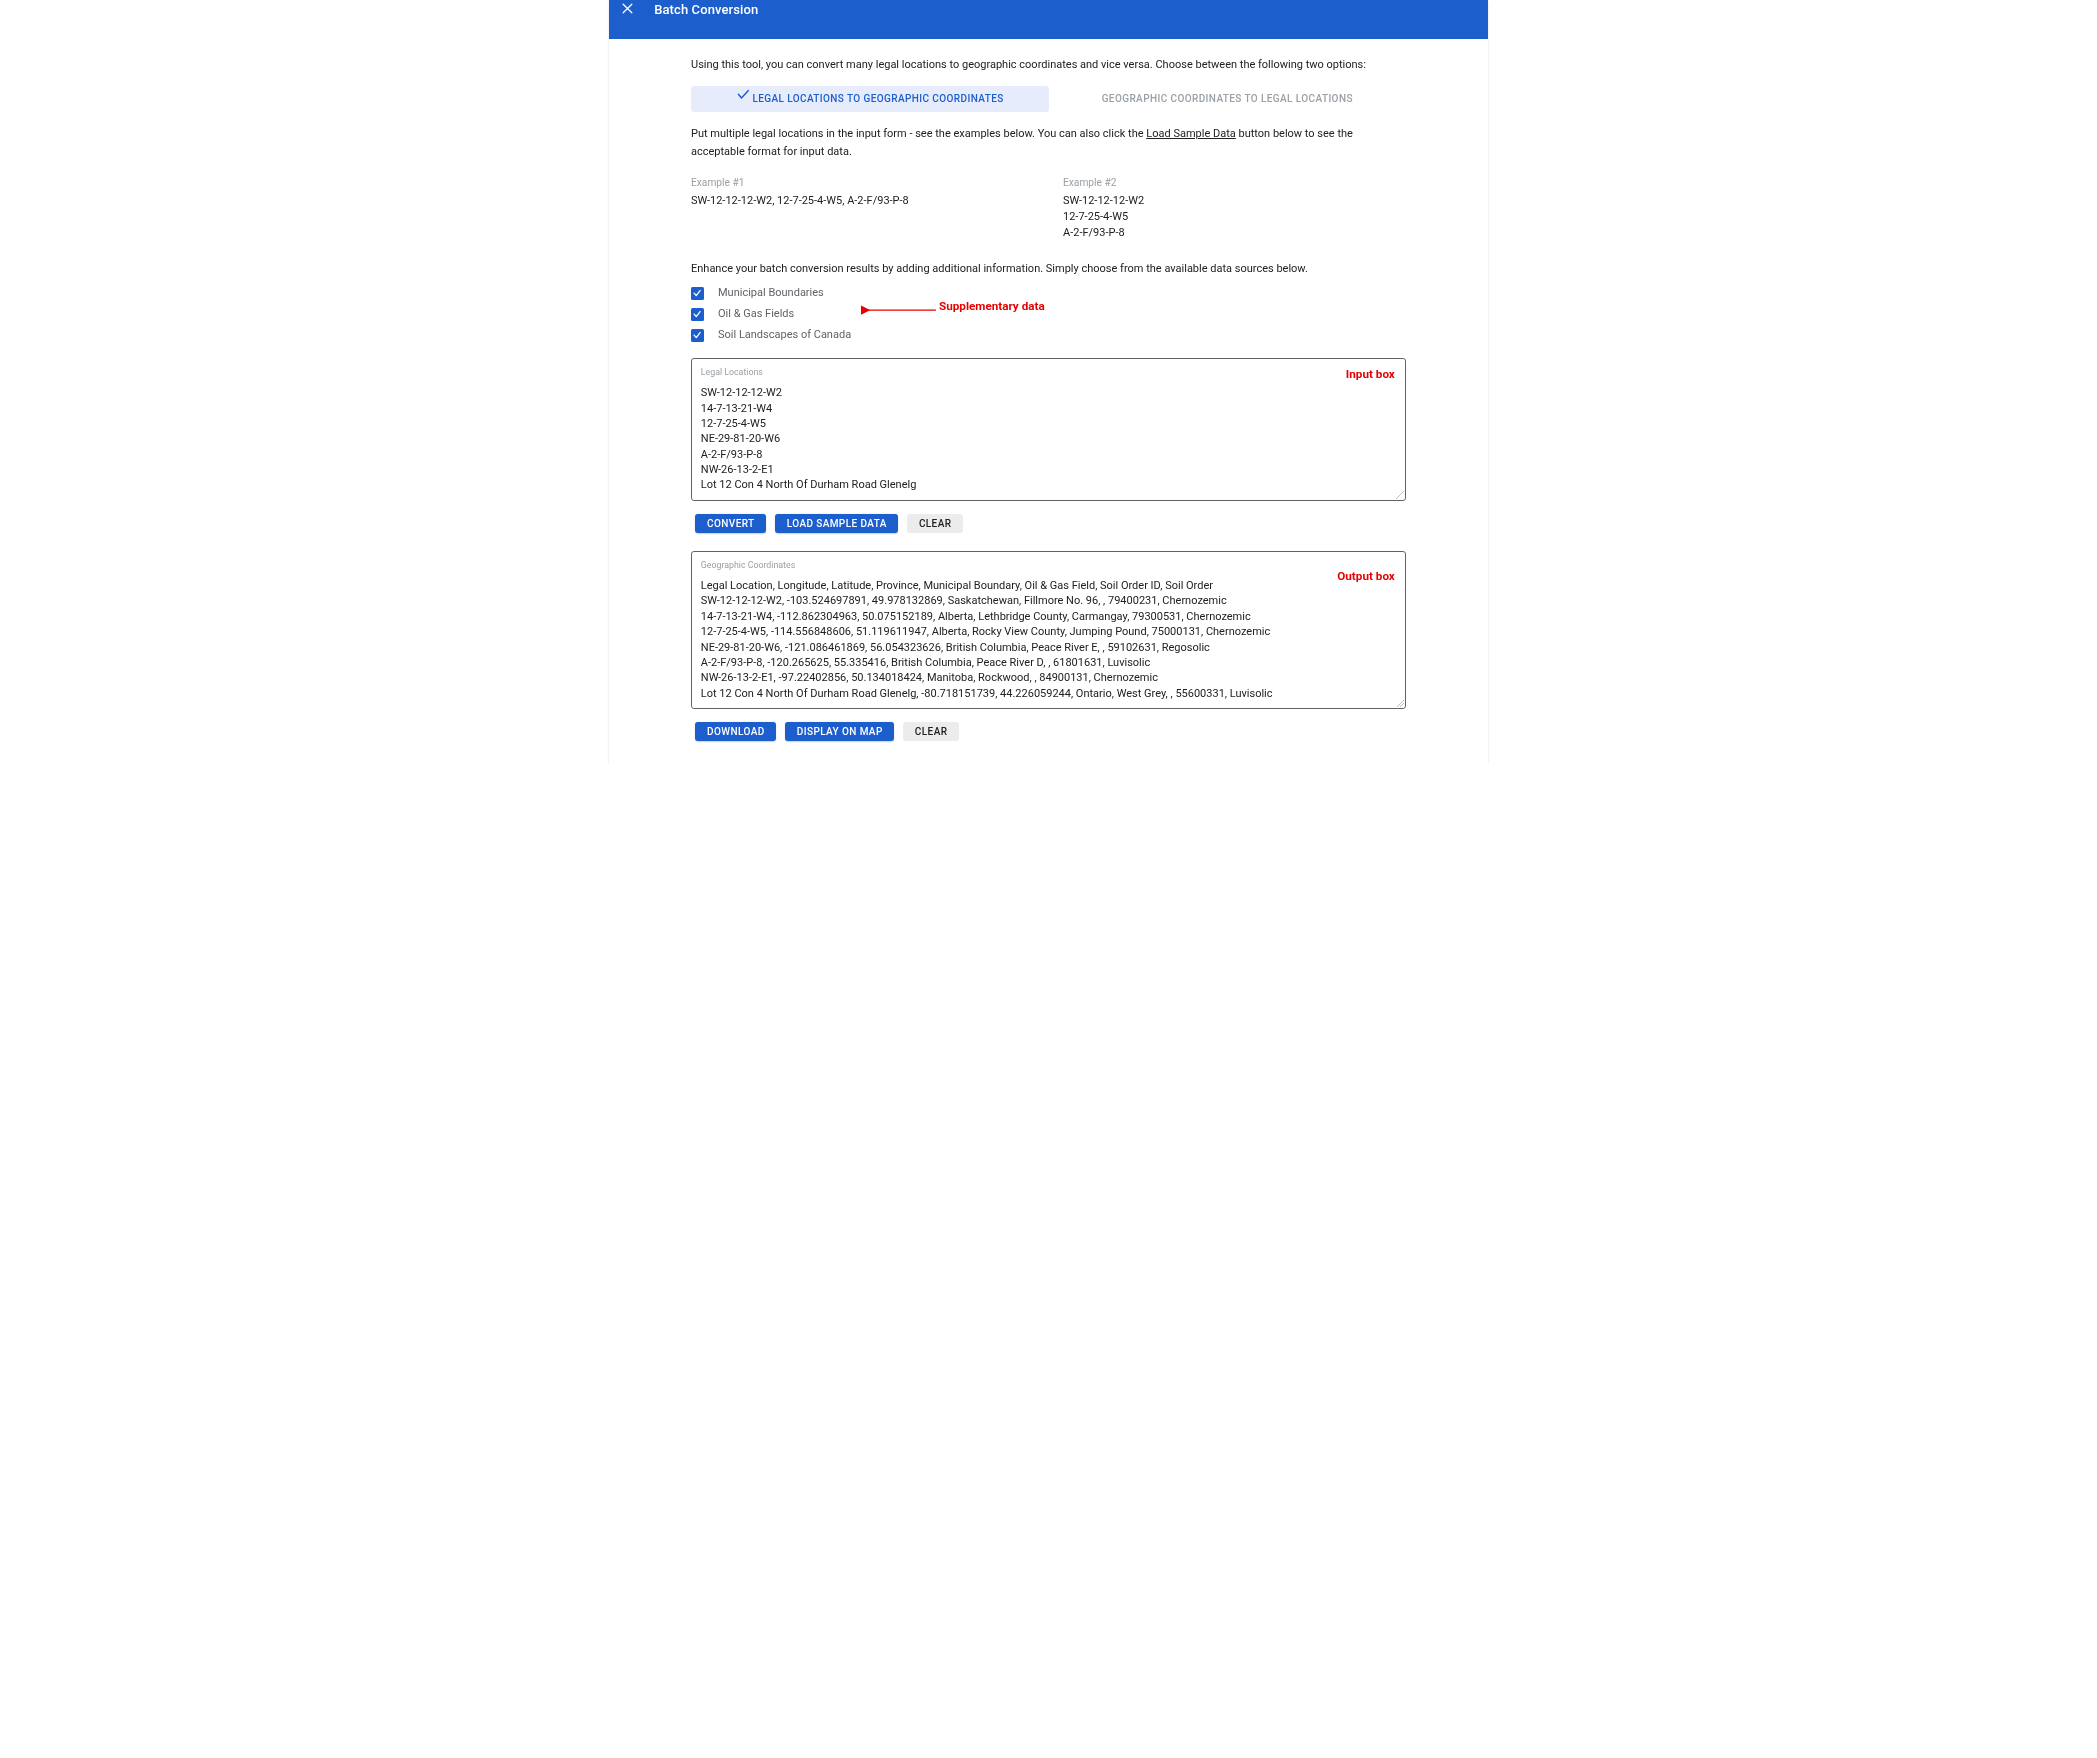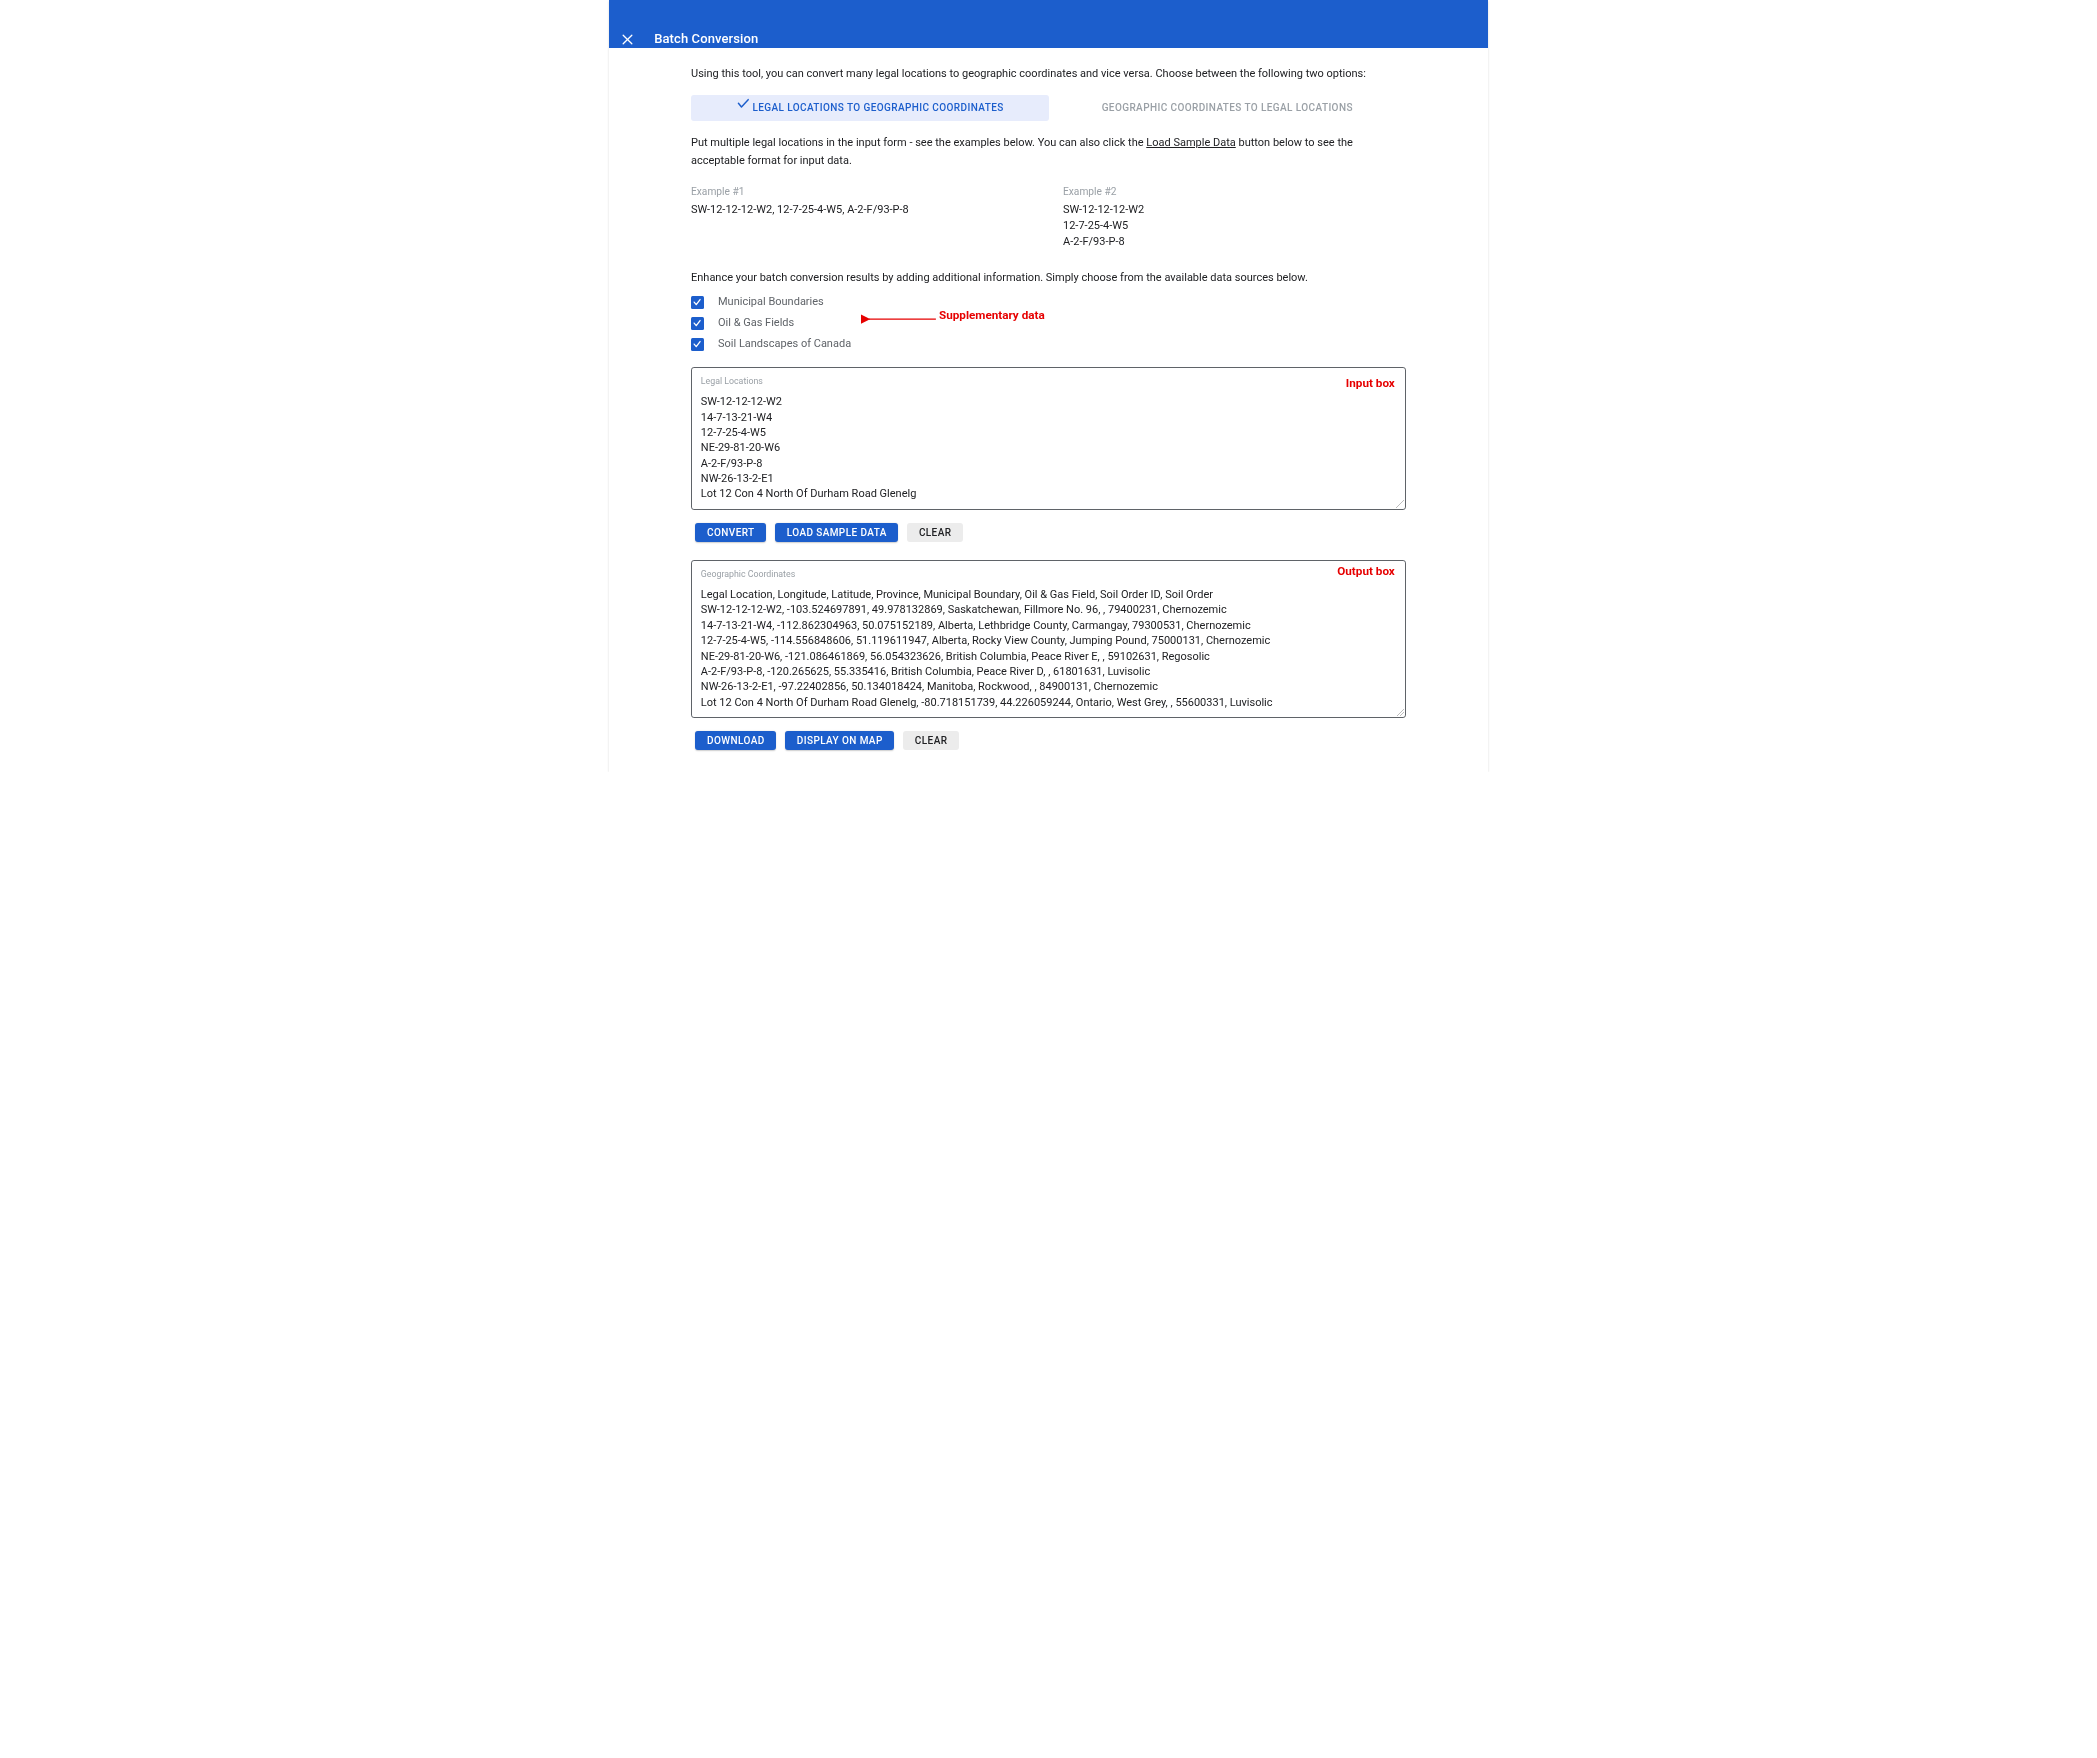--- a/index.html
+++ b/index.html
@@ -13,23 +13,23 @@
   }
   .page {
     width: 879px;
     margin: 0 auto;
     background: #fff;
     box-shadow: 0 0.7px 2.2px rgba(0,0,0,0.15);
     padding-bottom: 22px;
   }
   .appbar {
     background: #1c5ecc;
-    height: 48px;
+    height: 39px;
     display: flex;
-    align-items: flex-end;
+    align-items: flex-start;
     padding: 0 10.2px;
     color: #fff;
   }
   .appbar .close-icon {
     width: 17.5px; height: 17.5px;
     display: inline-flex; align-items: center; justify-content: center;
     margin-right: 17.5px;
     cursor: pointer;
   }
   .appbar .close-icon svg { width: 13px; height: 13px; }
@@ -261,21 +261,21 @@
     <div class="field" style="position:relative;">
       <div class="flabel">Geographic Coordinates</div>
       <pre>Legal Location, Longitude, Latitude, Province, Municipal Boundary, Oil &amp; Gas Field, Soil Order ID, Soil Order
 SW-12-12-12-W2, -103.524697891, 49.978132869, Saskatchewan, Fillmore No. 96, , 79400231, Chernozemic
 14-7-13-21-W4, -112.862304963, 50.075152189, Alberta, Lethbridge County, Carmangay, 79300531, Chernozemic
 12-7-25-4-W5, -114.556848606, 51.119611947, Alberta, Rocky View County, Jumping Pound, 75000131, Chernozemic
 NE-29-81-20-W6, -121.086461869, 56.054323626, British Columbia, Peace River E, , 59102631, Regosolic
 A-2-F/93-P-8, -120.265625, 55.335416, British Columbia, Peace River D, , 61801631, Luvisolic
 NW-26-13-2-E1, -97.22402856, 50.134018424, Manitoba, Rockwood, , 84900131, Chernozemic
 Lot 12 Con 4 North Of Durham Road Glenelg, -80.718151739, 44.226059244, Ontario, West Grey, , 55600331, Luvisolic</pre>
-      <span class="anno-label" style="right:10.2px; top:2px;">Output box</span>
+      <span class="anno-label" style="right:10.2px; top:16px;">Output box</span>
     </div>
 
     <div class="btnrow" style="margin-bottom:0;">
       <span class="btn primary">DOWNLOAD</span>
       <span class="btn primary">DISPLAY ON MAP</span>
       <span class="btn neutral">CLEAR</span>
     </div>
 
   </div>
 </div>

